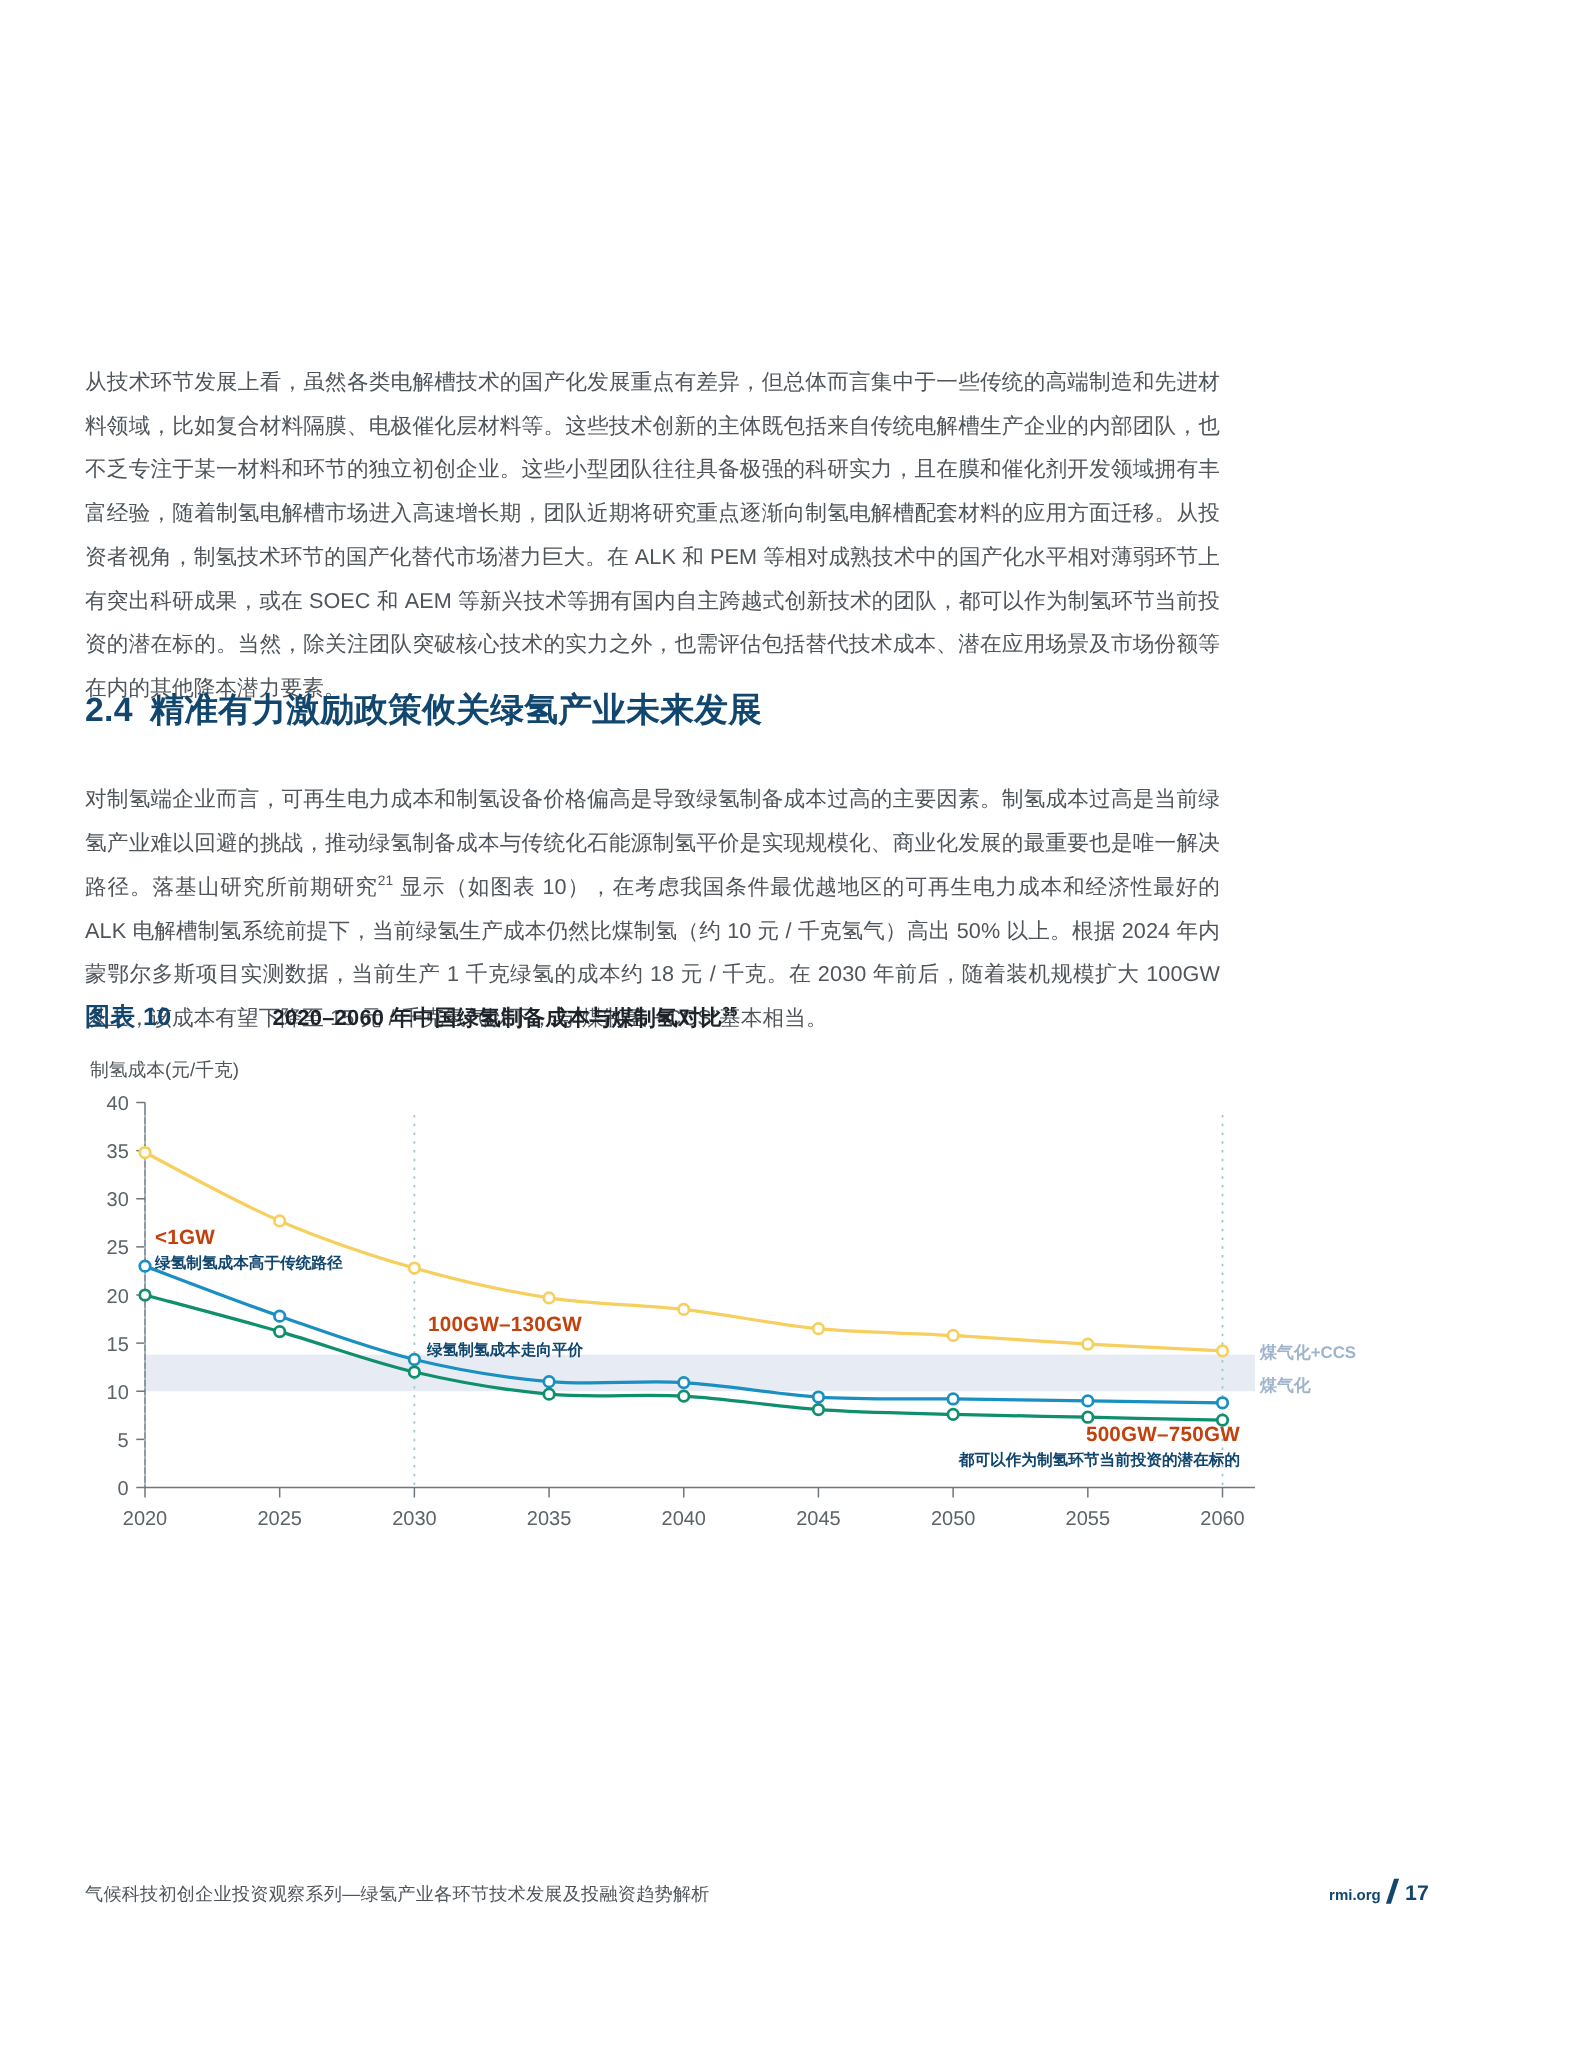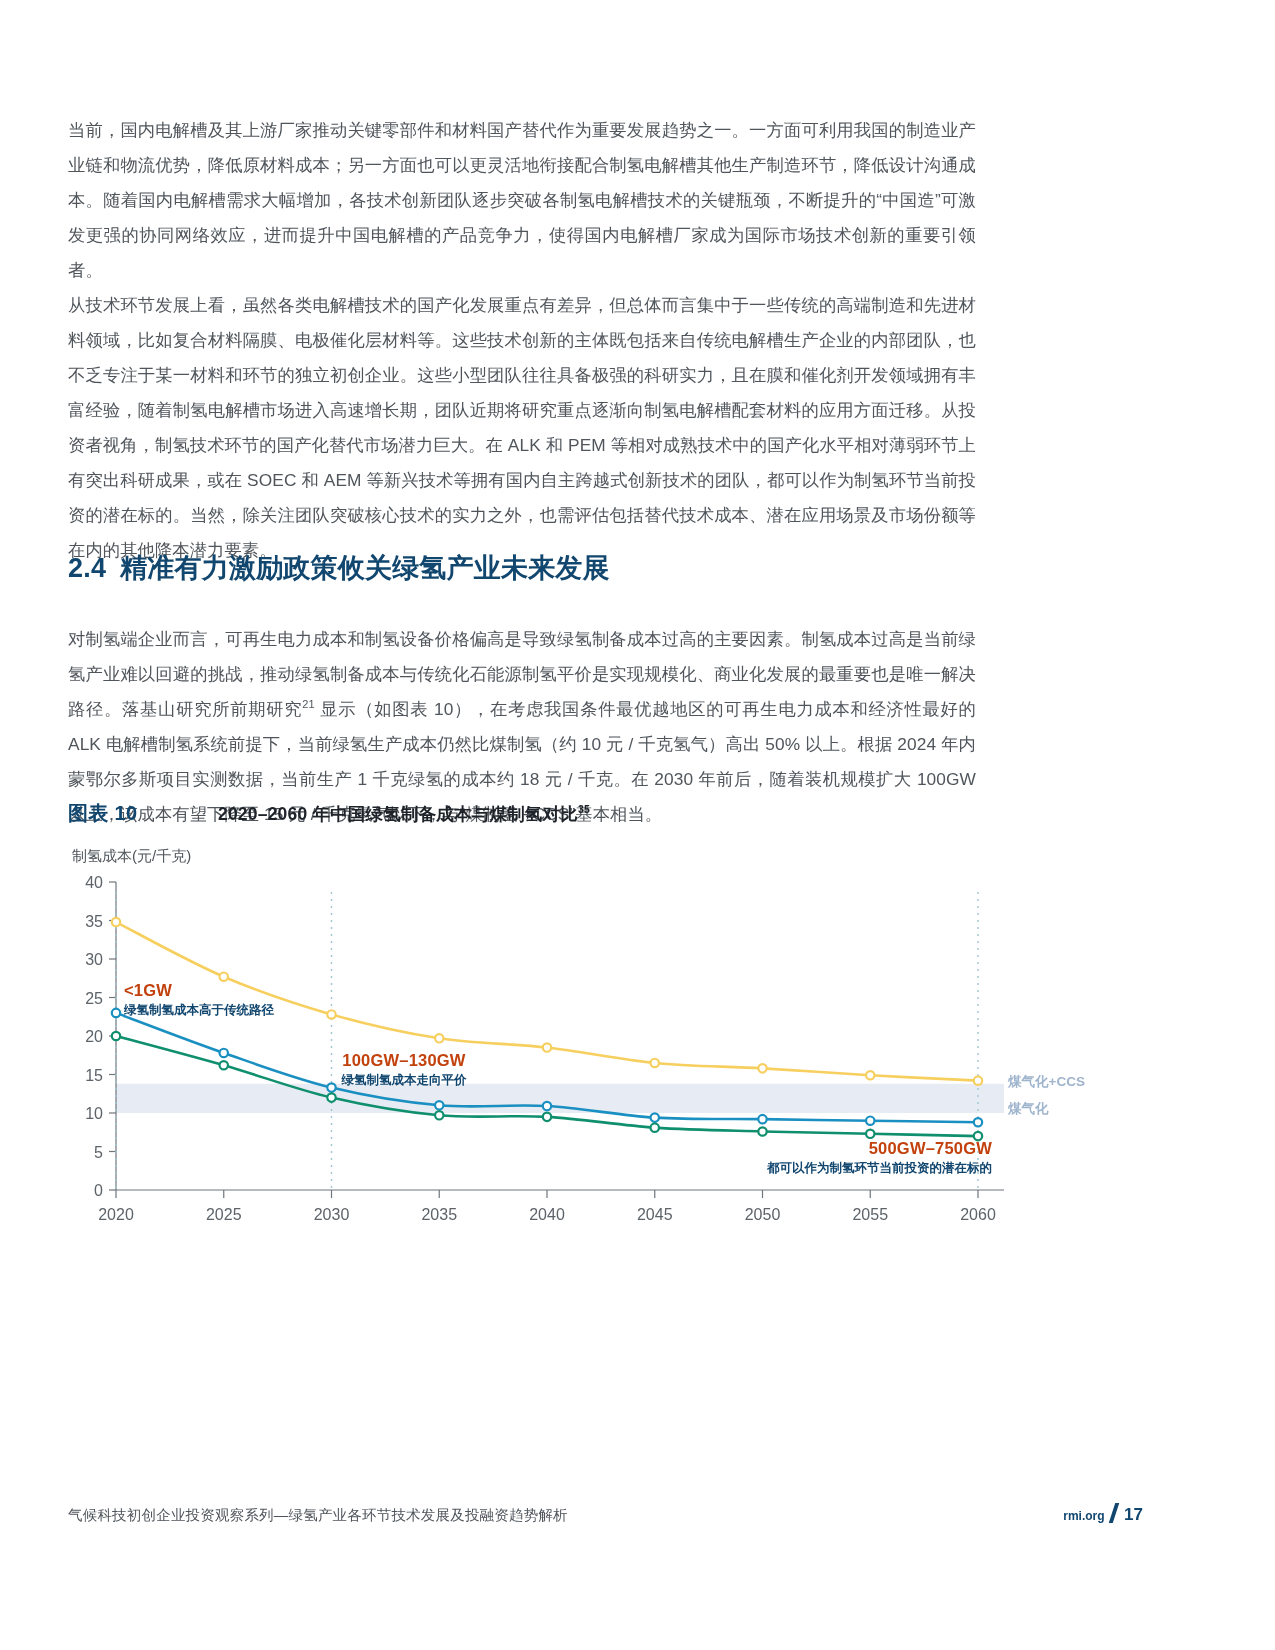--- a/index.html
+++ b/index.html
@@ -87,23 +87,20 @@
     display:inline-block;width:3.5px;height:20px;background:#11466f;
     transform:skewX(-18deg);margin:0 9px 0 7px;position:relative;top:3px;
   }
   .footer-page{font-size:17px;}
 </style>
 </head>
 <body>
 
 <div class="page">
 
-  <div class="body-col" style="top:113px;">
-    <p class="para">当前，国内电解槽及其上游厂家推动关键零部件和材料国产替代作为重要发展趋势之一。一方面可利用我国的制造业产业链和物流优势，降低原材料成本；另一方面也可以更灵活地衔接配合制氢电解槽其他生产制造环节，降低设计沟通成本。随着国内电解槽需求大幅增加，各技术创新团队逐步突破各制氢电解槽技术的关键瓶颈，不断提升的“中国造”可激发更强的协同网络效应，进而提升中国电解槽的产品竞争力，使得国内电解槽厂家成为国际市场技术创新的重要引领者。</p>
-  </div>
 
   <div class="body-col" style="top:288px;">
     <p class="para">从技术环节发展上看，虽然各类电解槽技术的国产化发展重点有差异，但总体而言集中于一些传统的高端制造和先进材料领域，比如复合材料隔膜、电极催化层材料等。这些技术创新的主体既包括来自传统电解槽生产企业的内部团队，也不乏专注于某一材料和环节的独立初创企业。这些小型团队往往具备极强的科研实力，且在膜和催化剂开发领域拥有丰富经验，随着制氢电解槽市场进入高速增长期，团队近期将研究重点逐渐向制氢电解槽配套材料的应用方面迁移。从投资者视角，制氢技术环节的国产化替代市场潜力巨大。在 ALK 和 PEM 等相对成熟技术中的国产化水平相对薄弱环节上有突出科研成果，或在 SOEC 和 AEM 等新兴技术等拥有国内自主跨越式创新技术的团队，都可以作为制氢环节当前投资的潜在标的。当然，除关注团队突破核心技术的实力之外，也需评估包括替代技术成本、潜在应用场景及市场份额等在内的其他降本潜力要素。</p>
   </div>
 
   <div class="body-col" style="top:550px;">
     <h2 class="section-head">
       <span class="num">2.4</span><span>精准有力激励政策攸关绿氢产业未来发展</span>
     </h2>
   </div>

